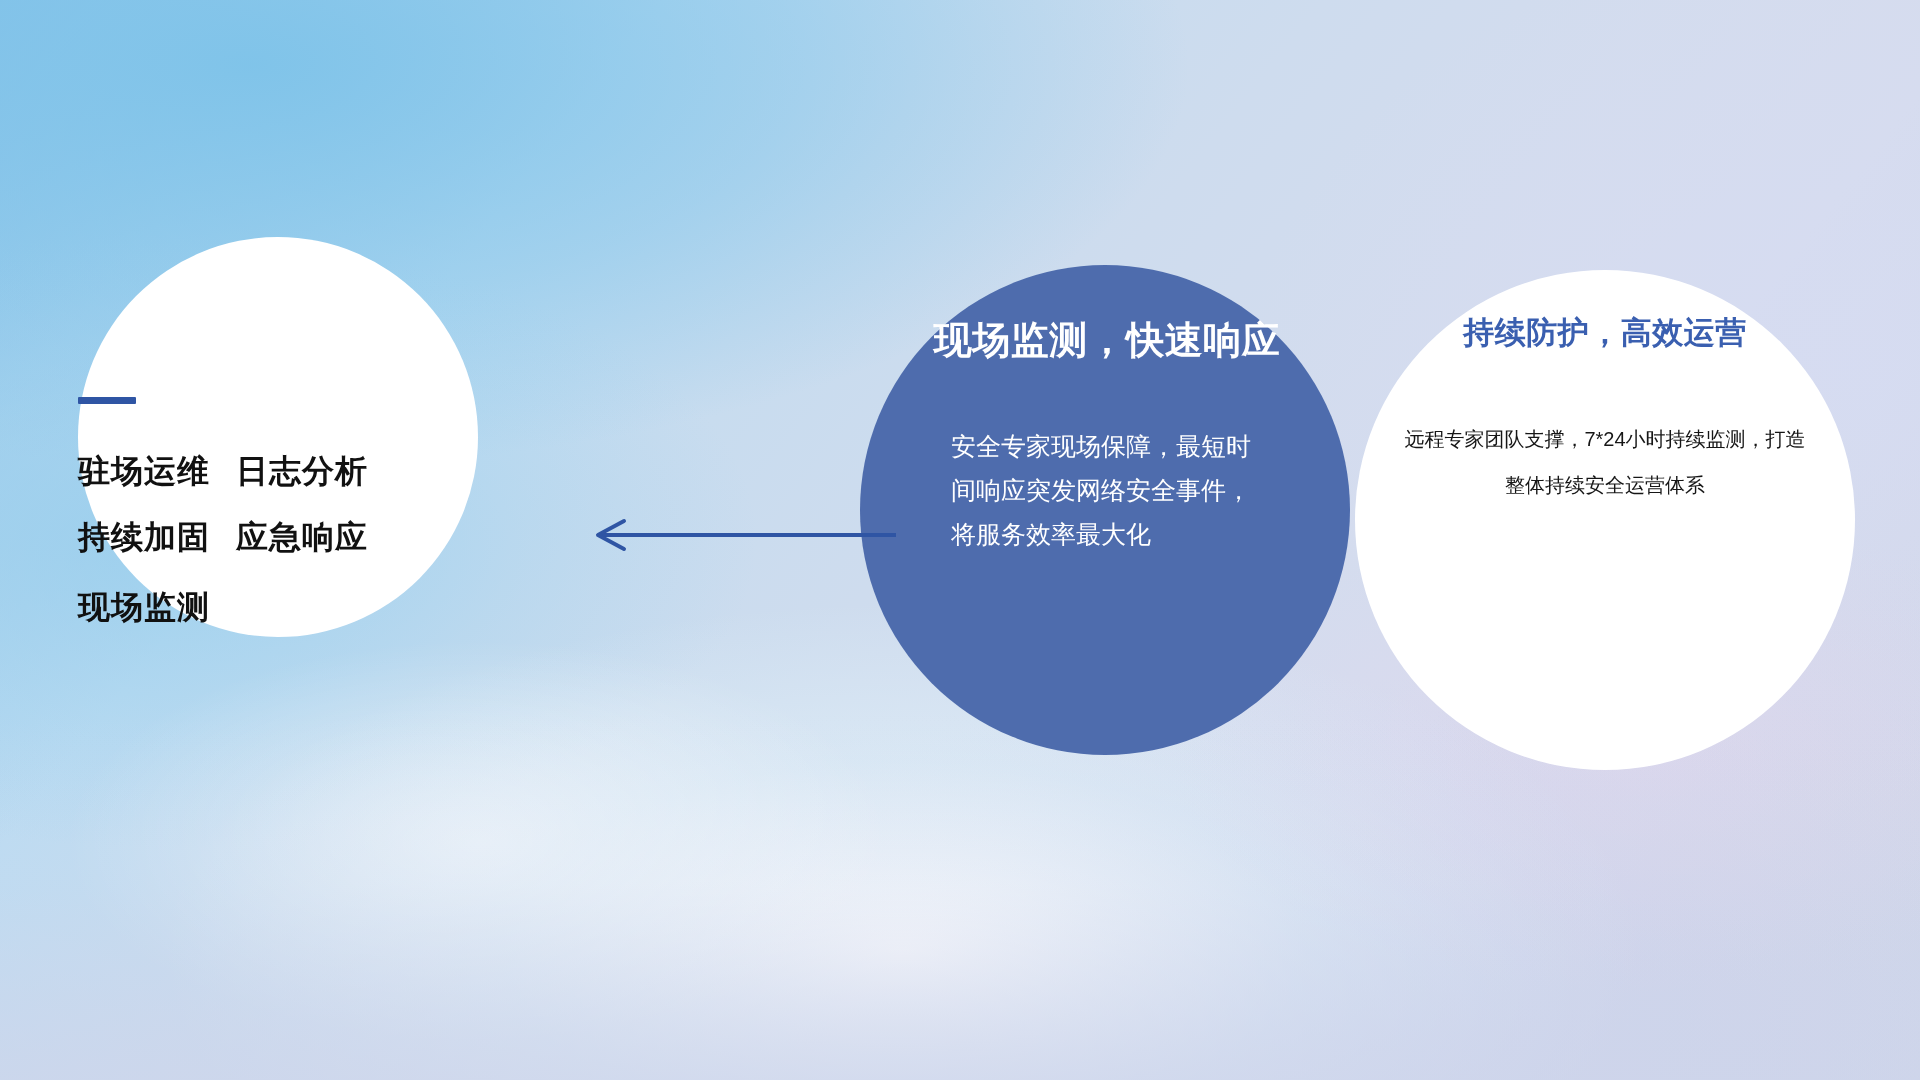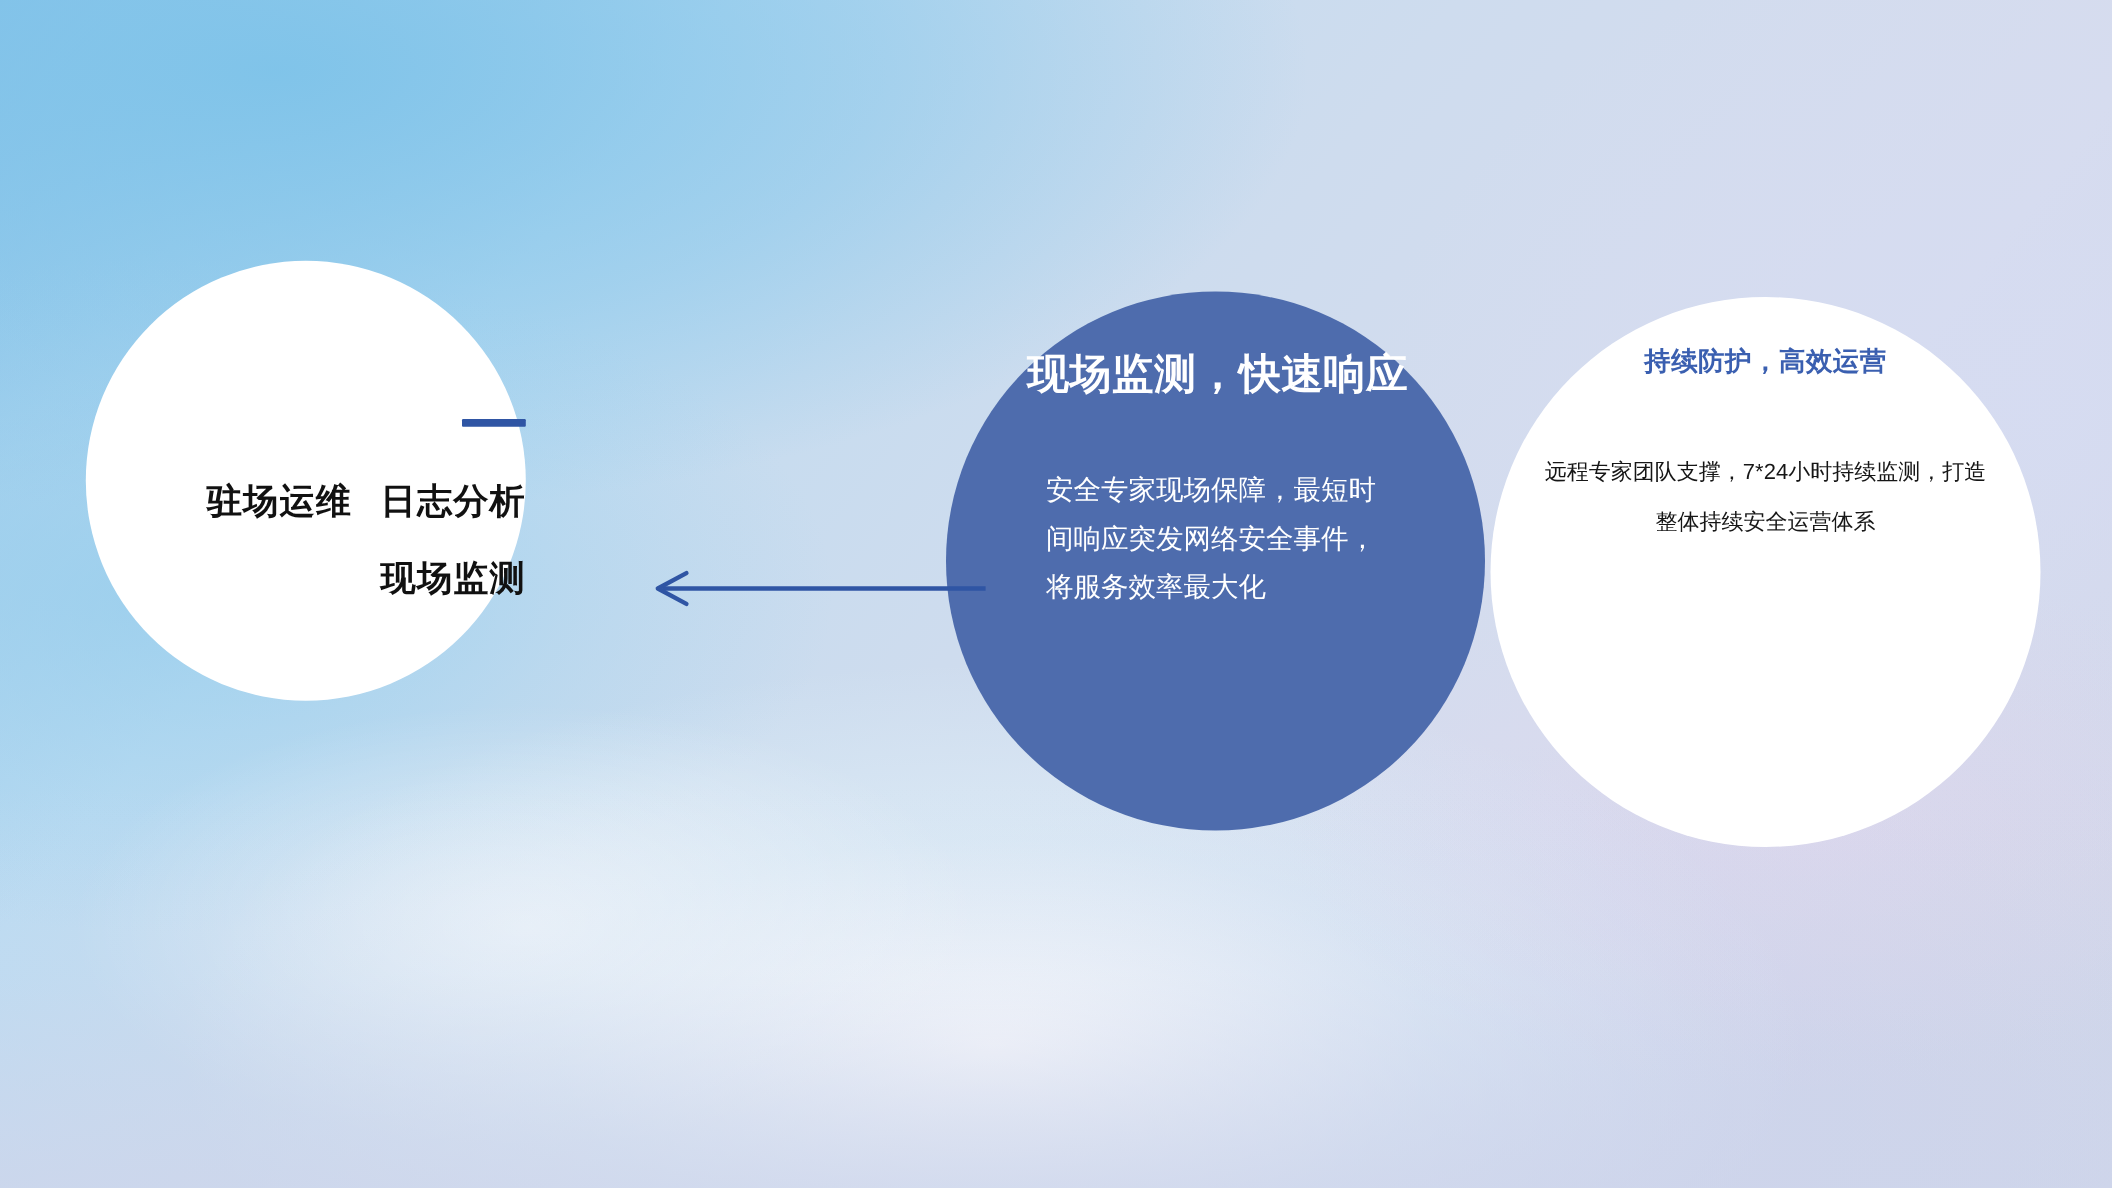--- a/index.html
+++ b/index.html
@@ -118,27 +118,27 @@
     width: 500px;
     height: 500px;
     background: #ffffff;
     z-index: 5;
   }
 
   
   #left-content {
     position: absolute;
     left: 78px;
-    top: 226px;
+    top: 242px;
     width: 400px;
     height: 400px;
     z-index: 6;
     display: flex;
     flex-direction: column;
-    align-items: flex-end;
+    align-items: flex-start;
     pointer-events: none;
   }
   #left-dash {
     width: 58px;
     height: 7px;
     background: #2f55a4;
     border-radius: 1px;
     margin-top: 155px;
   }
   .left-line {
@@ -194,21 +194,21 @@
     z-index: 8;
     display: flex;
     flex-direction: column;
     align-items: center;
     pointer-events: none;
   }
   #right-heading {
     margin-top: 42px;
     color: #3a5fb0;
     font-weight: bold;
-    font-size: 24px;
+    font-size: 31px;
     letter-spacing: 0.5px;
     white-space: nowrap;
   }
   #right-body {
     margin-top: 62px;
     width: 420px;
     color: #161616;
     font-size: 20px;
     line-height: 46px;
     text-align: center;
@@ -246,20 +246,23 @@
   <svg id="arrow" viewBox="0 0 320 60">
     <line x1="316" y1="30" x2="22" y2="30" stroke="#2f55a4" stroke-width="4"></line>
     <polyline points="44,16 18,30 44,44" fill="none" stroke="#2f55a4" stroke-width="4" stroke-linecap="round" stroke-linejoin="round"></polyline>
   </svg>
 
   <div id="left-content">
     <div id="left-dash"></div>
     <div id="left-line-1" class="left-line">
       <span>驻场运维</span><span class="gap"></span><span>日志分析</span>
     </div>
+    <div id="left-line-2" class="left-line">
+      <span>持续加固</span><span class="gap"></span><span>应急响应</span>
+    </div>
     <div id="left-line-3" class="left-line">
       <span>现场监测</span>
     </div>
   </div>
 
   <div id="middle-content">
     <div id="middle-heading">现场监测，快速响应</div>
     <div id="middle-body">安全专家现场保障，最短时间响应突发网络安全事件，将服务效率最大化</div>
   </div>
 

